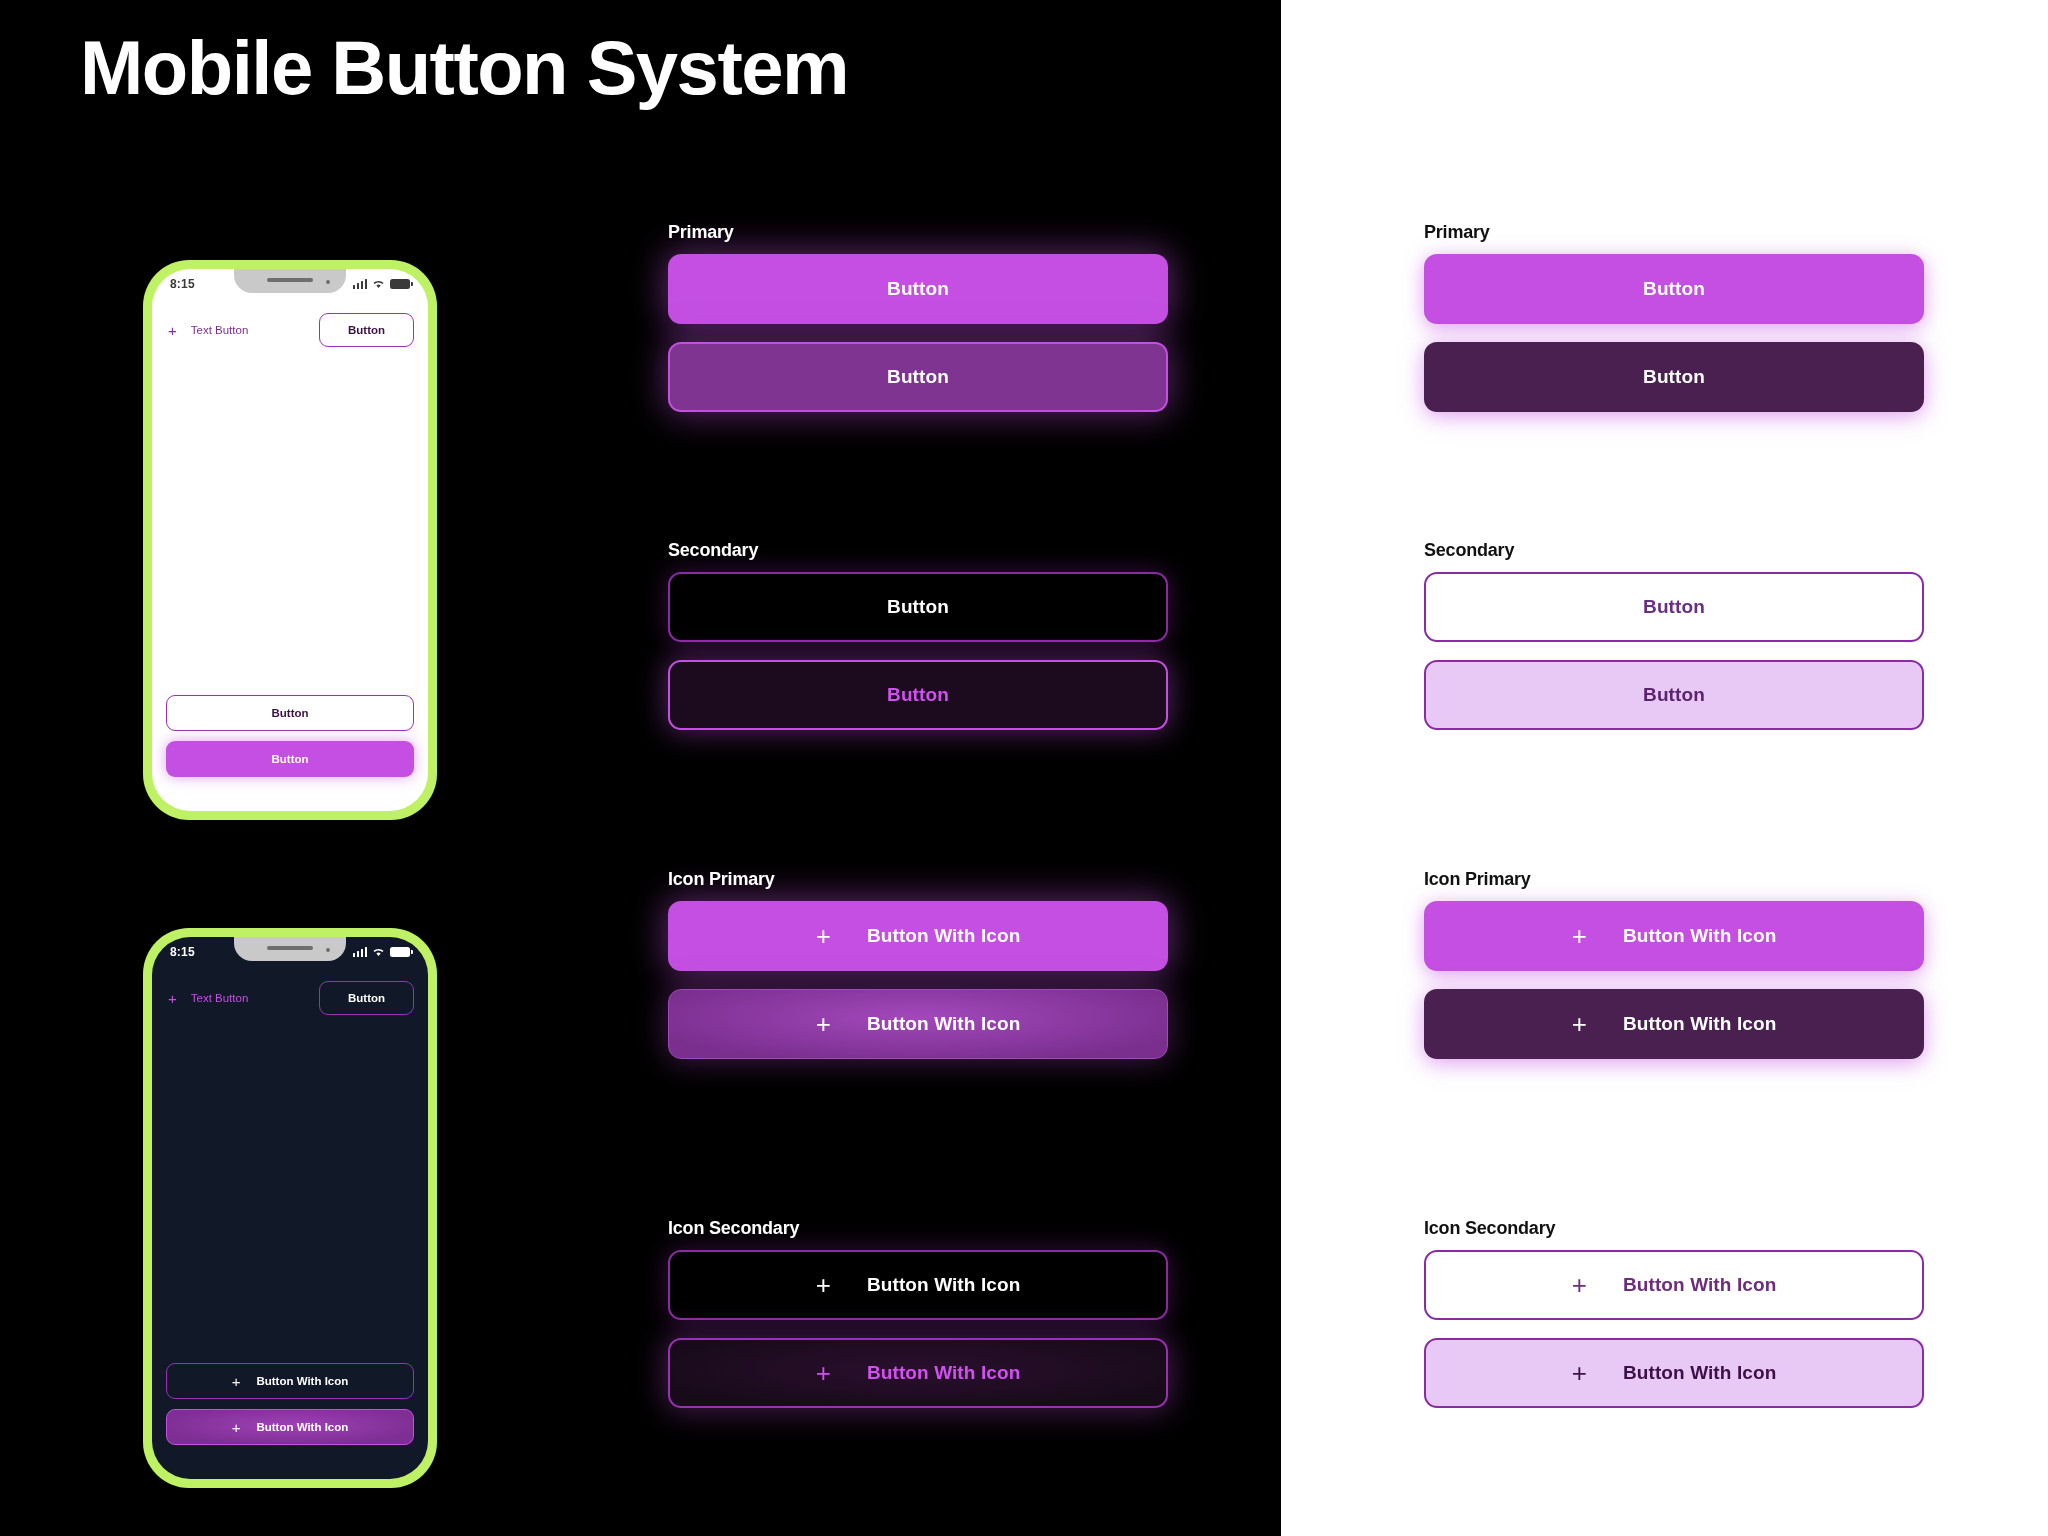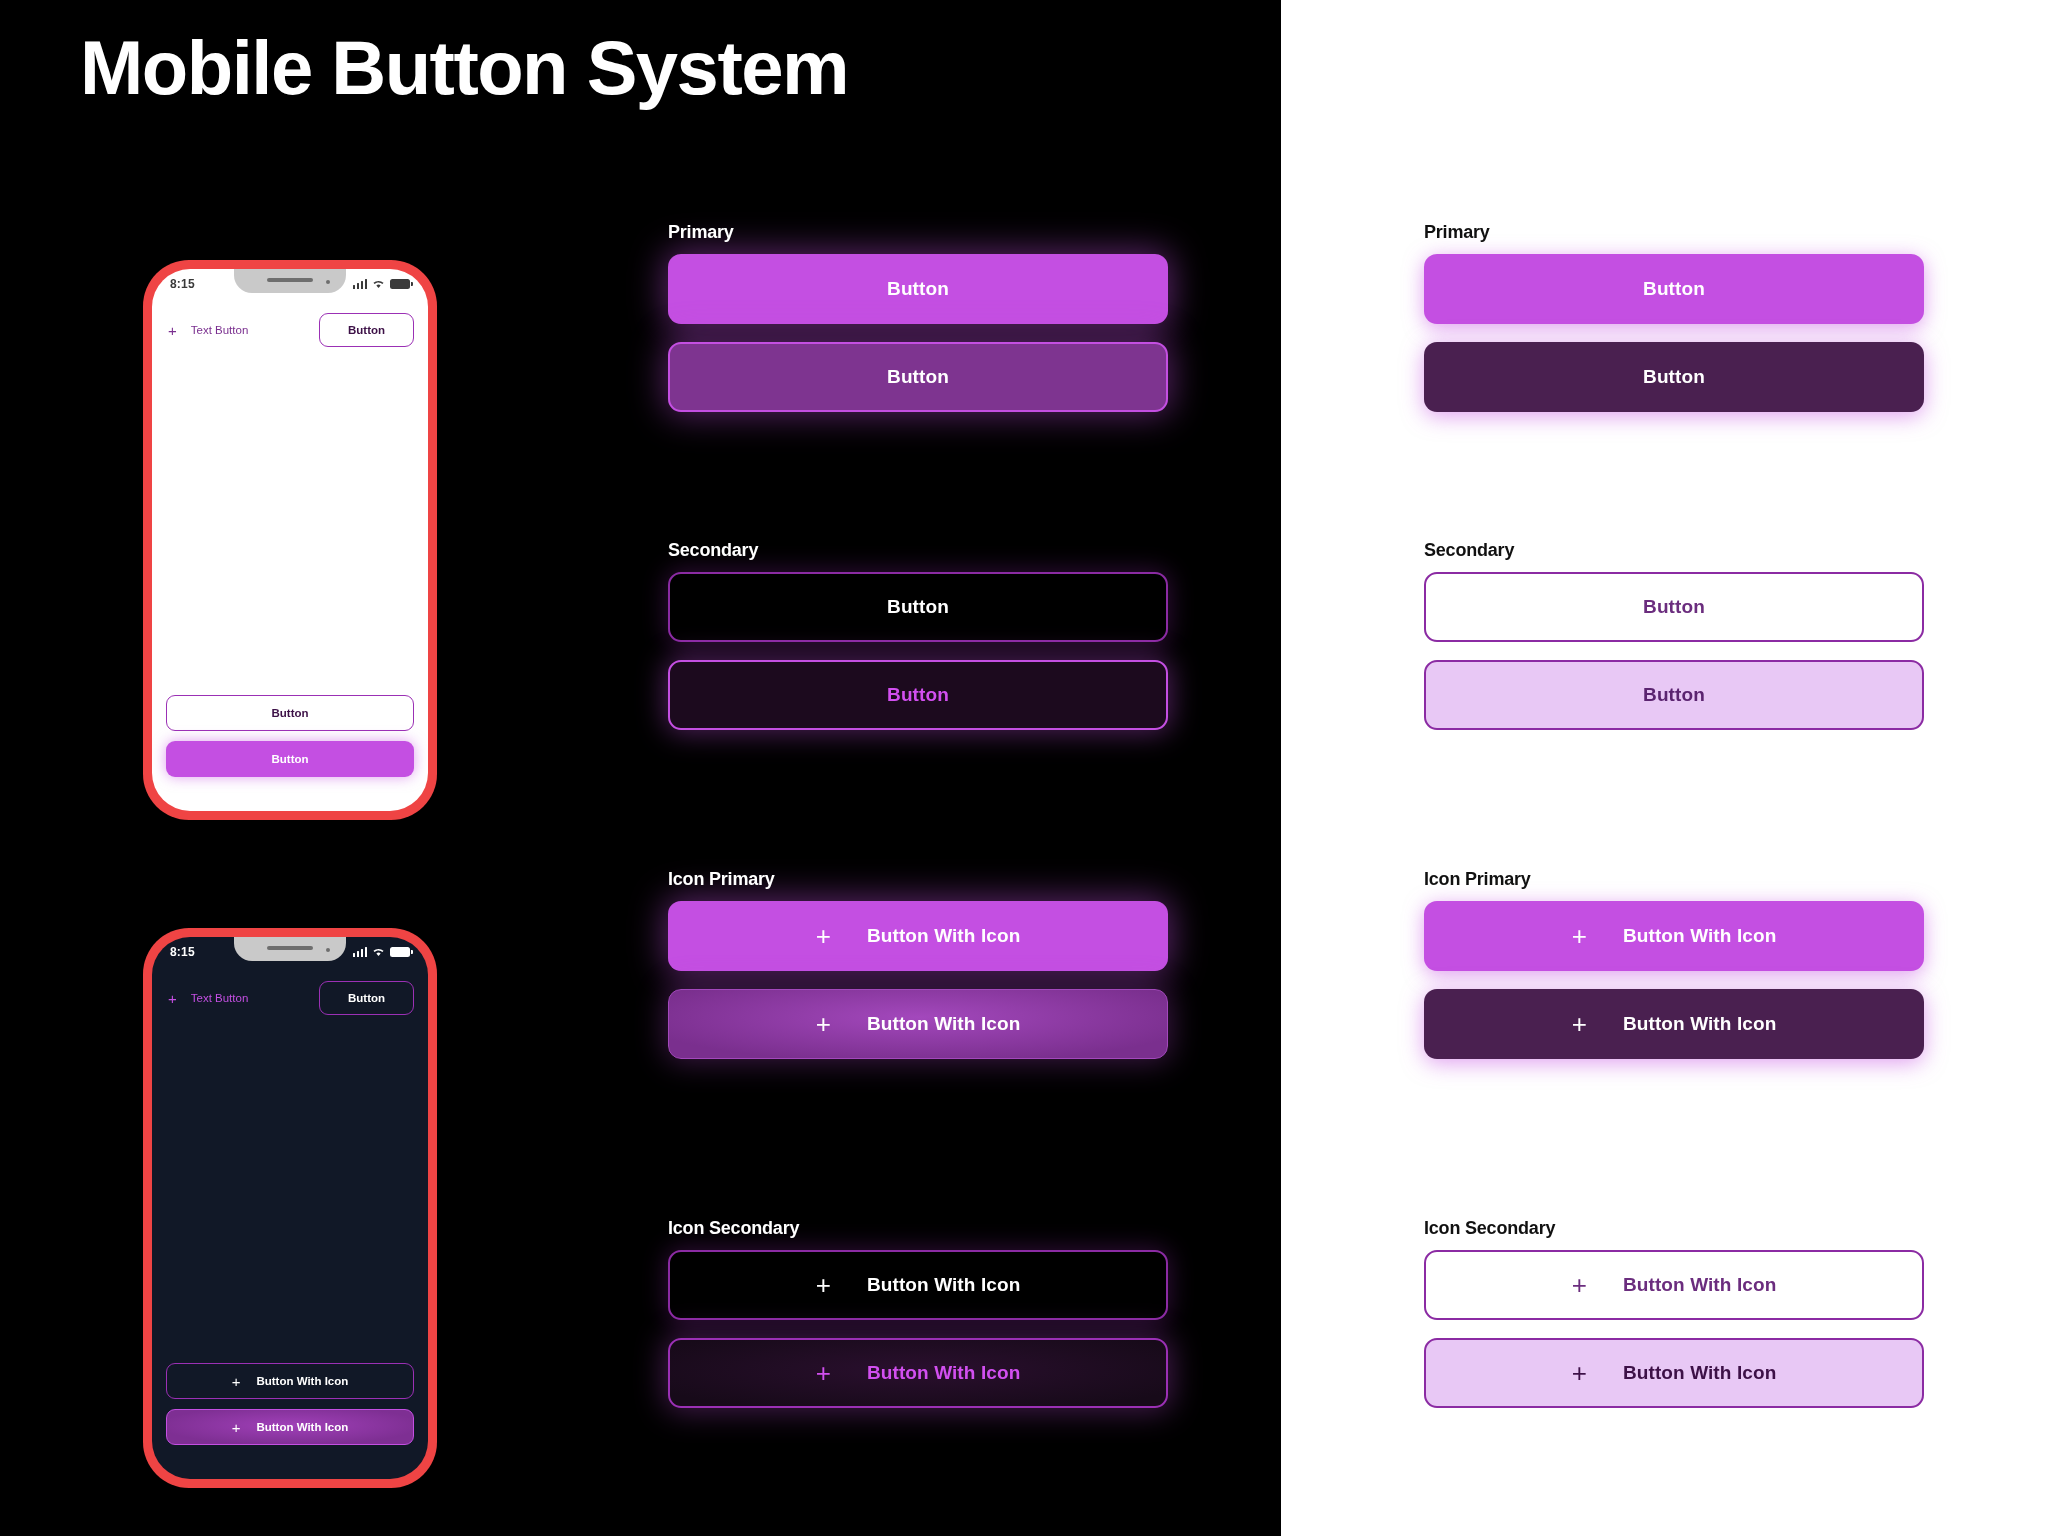--- a/index.html
+++ b/index.html
@@ -23,21 +23,21 @@
     letter-spacing:-1.5px; line-height:1.0; white-space:nowrap;
   }
   .subtitle {
     font-size:46px; font-weight:400; color:#fff;
     letter-spacing:-0.5px; margin-top:14px; white-space:nowrap;
   }
 
   
   .phone {
     position:absolute; width:294px; height:560px;
-    border-radius:46px; background:#ef4444;
+    border-radius:46px; background:#bef264;
     padding:9px;
   }
   .phone-screen {
     position:relative; width:100%; height:100%;
     border-radius:38px; overflow:hidden;
   }
   .phone-light .phone-screen { background:#fff; }
   .phone-dark  .phone-screen { background:#111827; }
 
   .notch {

